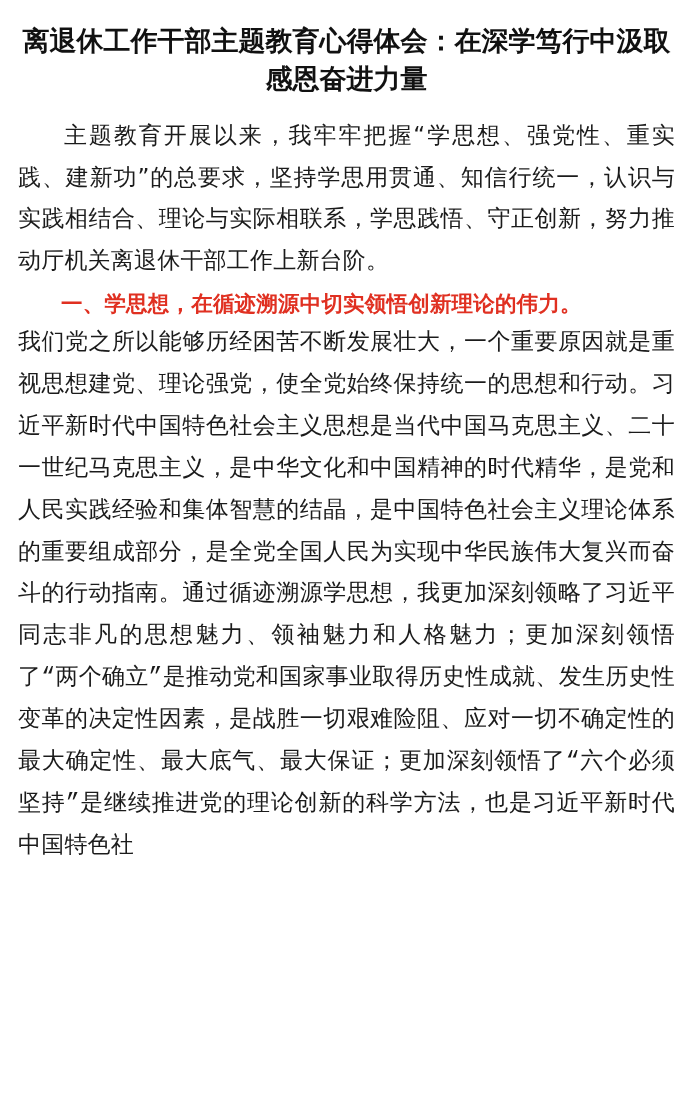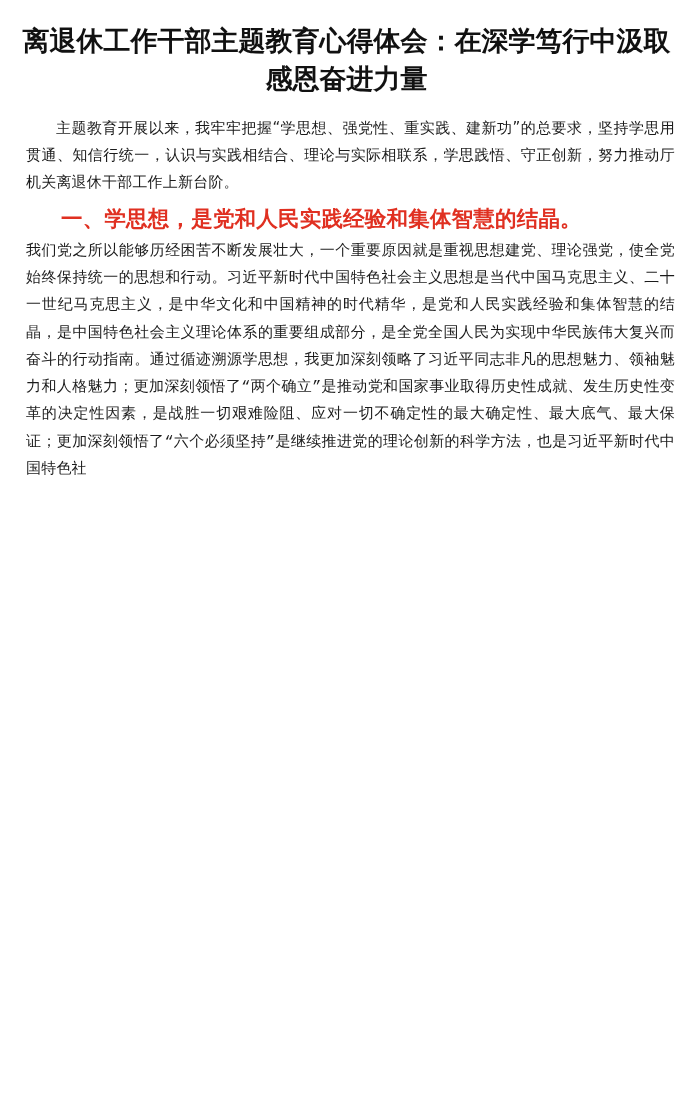--- a/index.html
+++ b/index.html
@@ -25,24 +25,24 @@
     font-size: 27px;
     font-weight: bold;
     line-height: 1.42;
     text-align: center;
     letter-spacing: 0px;
     color: #111111;
     margin: 0 0 16px 0;
     padding: 0 4px;
   }
   .para {
-    font-size: 15px;
+    font-size: 23px;
     line-height: 1.82;
     color: #1b1b1b;
-    margin: 0 0 2px 8px;
+    margin: 0 0 2px 0;
     text-align: justify;
     text-justify: inter-ideograph;
     letter-spacing: 0.2px;
   }
   .para.indent {
     text-indent: 2em;
   }
   .heading-red {
     font-size: 21.5px;
     line-height: 1.82;
@@ -60,17 +60,17 @@
 </style>
 </head>
 <body>
 
 <div class="page">
 
   <h1 class="doc-title">离退休工作干部主题教育心得体会：在深学笃行中汲取感恩奋进力量</h1>
 
   <p class="para indent">主题教育开展以来，我牢牢把握“学思想、强党性、重实践、建新功”的总要求，坚持学思用贯通、知信行统一，认识与实践相结合、理论与实际相联系，学思践悟、守正创新，努力推动厅机关离退休干部工作上新台阶。</p>
 
-  <p class="heading-red">一、学思想，是党和人民实践经验和集体智慧的结晶。</p>
+  <p class="heading-red">一、学思想，在循迹溯源中切实领悟创新理论的伟力。</p>
 
   <p class="para body-block">我们党之所以能够历经困苦不断发展壮大，一个重要原因就是重视思想建党、理论强党，使全党始终保持统一的思想和行动。习近平新时代中国特色社会主义思想是当代中国马克思主义、二十一世纪马克思主义，是中华文化和中国精神的时代精华，是党和人民实践经验和集体智慧的结晶，是中国特色社会主义理论体系的重要组成部分，是全党全国人民为实现中华民族伟大复兴而奋斗的行动指南。通过循迹溯源学思想，我更加深刻领略了习近平同志非凡的思想魅力、领袖魅力和人格魅力；更加深刻领悟了“两个确立”是推动党和国家事业取得历史性成就、发生历史性变革的决定性因素，是战胜一切艰难险阻、应对一切不确定性的最大确定性、最大底气、最大保证；更加深刻领悟了“六个必须坚持”是继续推进党的理论创新的科学方法，也是习近平新时代中国特色社</p>
 
 </div>
 
 </body></html>

